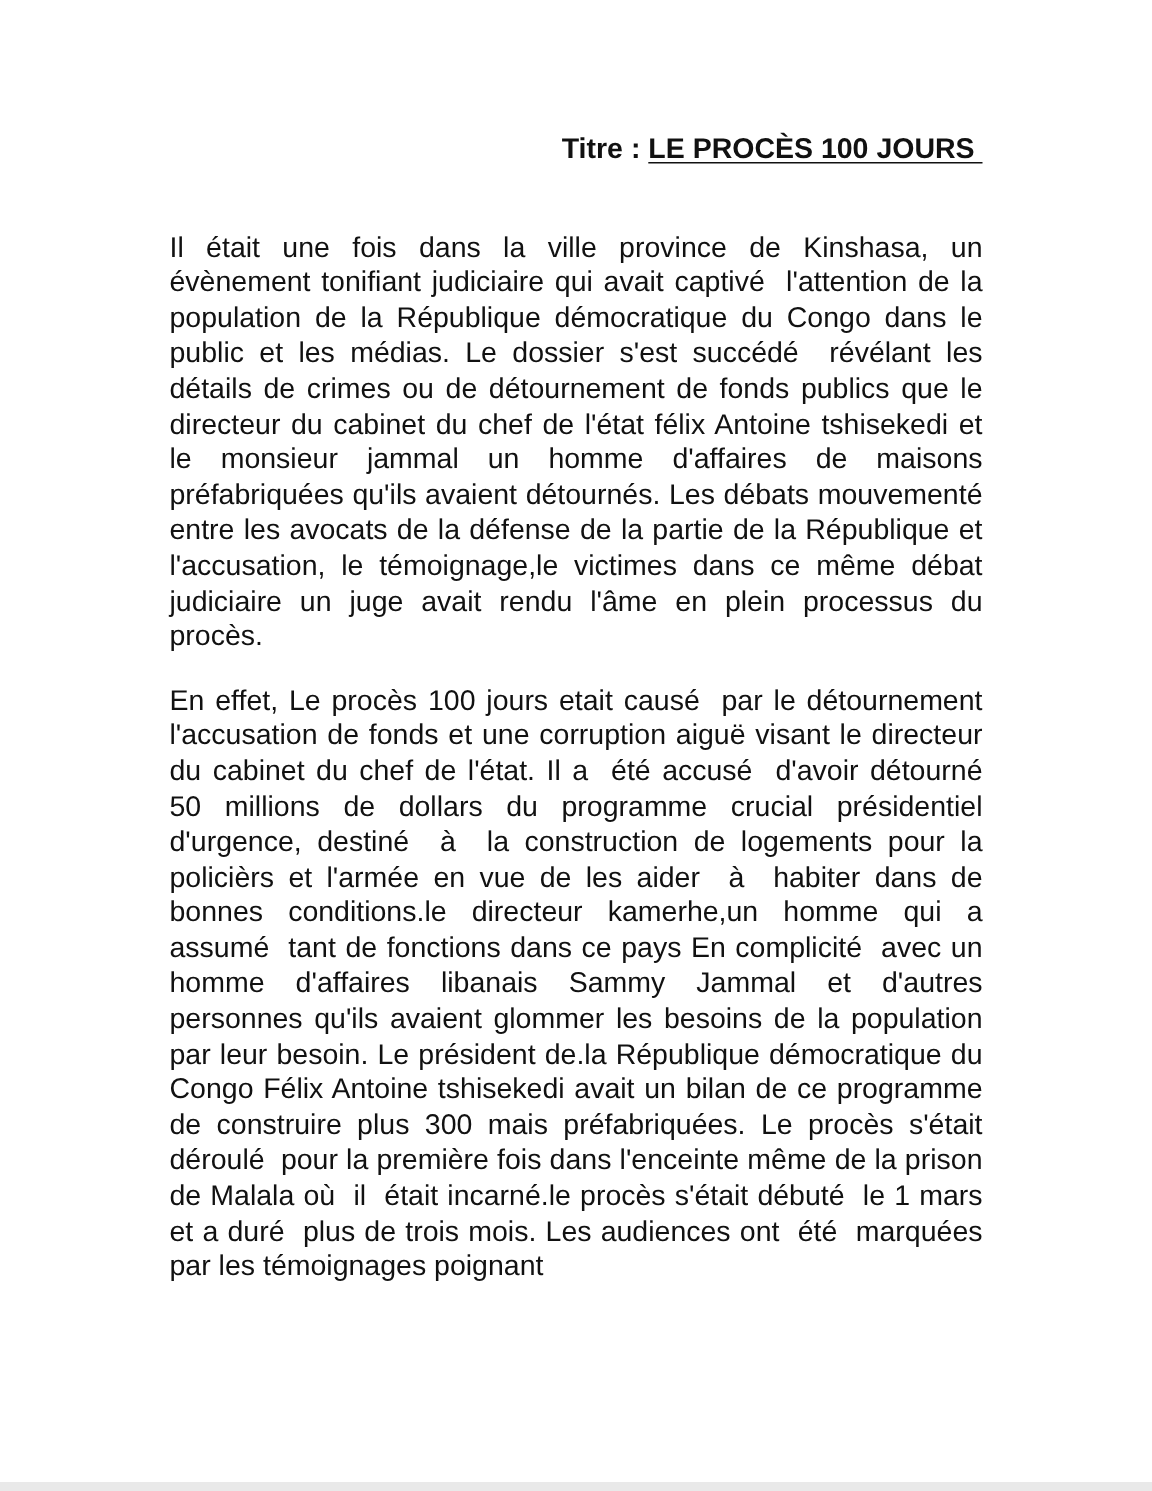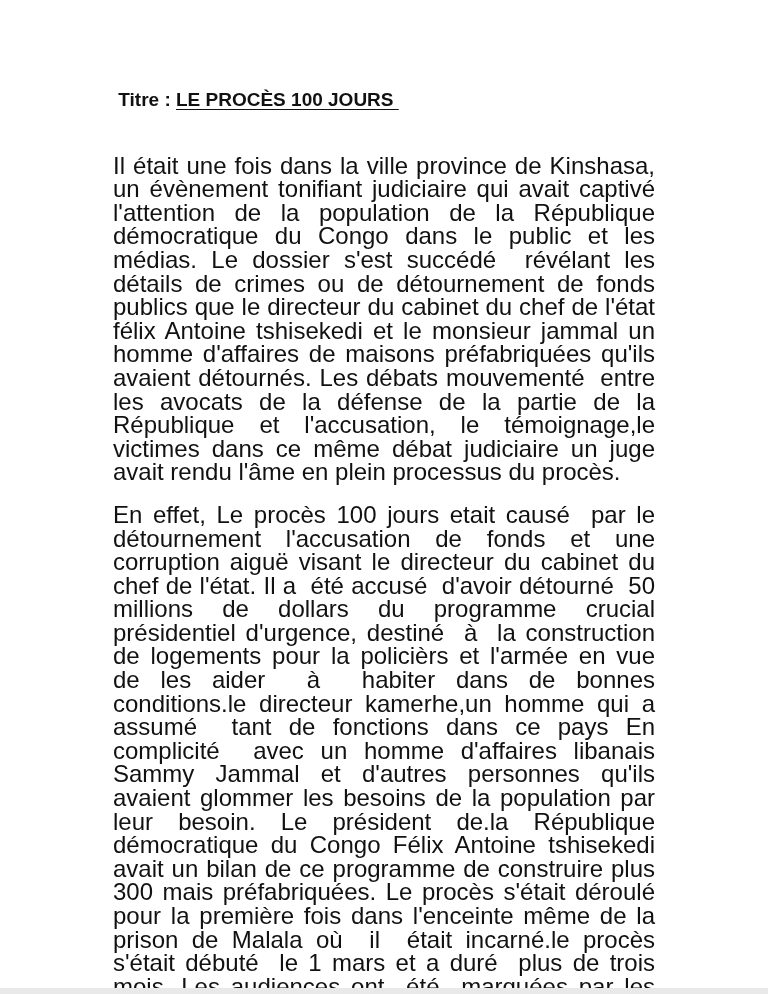--- a/index.html
+++ b/index.html
@@ -22,27 +22,28 @@
     background: #ffffff;
     padding: 88px 113px 30px 113px;
   }
   .doc-title {
     font-size: 19px;
     line-height: 23.6px;
     font-weight: bold;
     margin: 0 0 42px 0;
     white-space: pre-wrap;
     color: #111111;
+    text-align: right;
   }
   .doc-title .title-text {
     text-decoration: underline;
     text-underline-offset: 3px;
   }
   .doc-paragraph {
-    font-size: 24px;
+    font-size: 19px;
     line-height: 23.6px;
     margin: 0 0 19px 0;
     text-align: justify;
     white-space: pre-wrap;
     color: #111111;
   }
   .page-gap {
     position: absolute;
     left: 0;
     bottom: 0;

